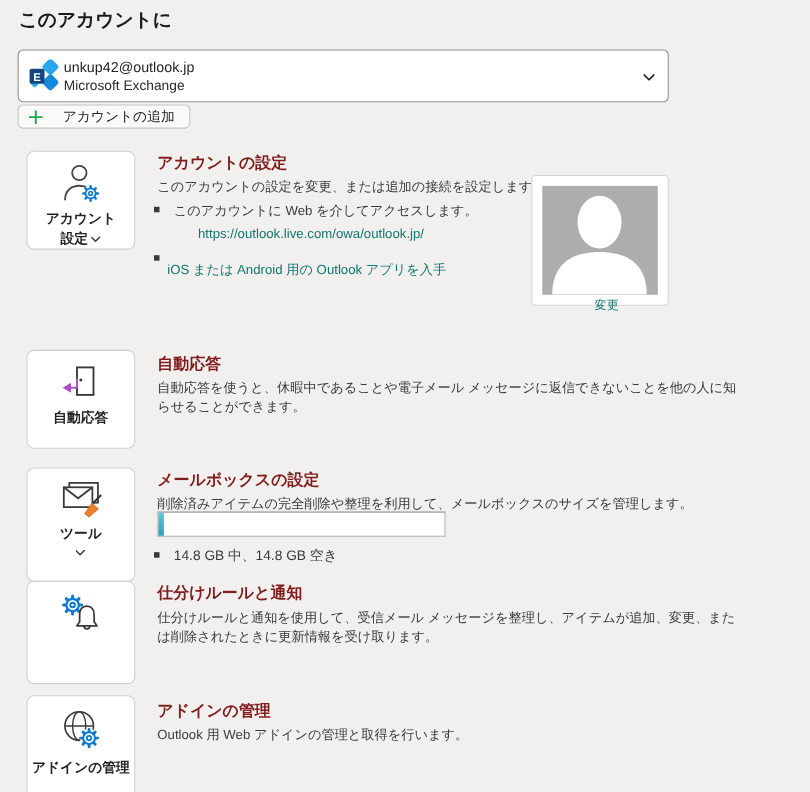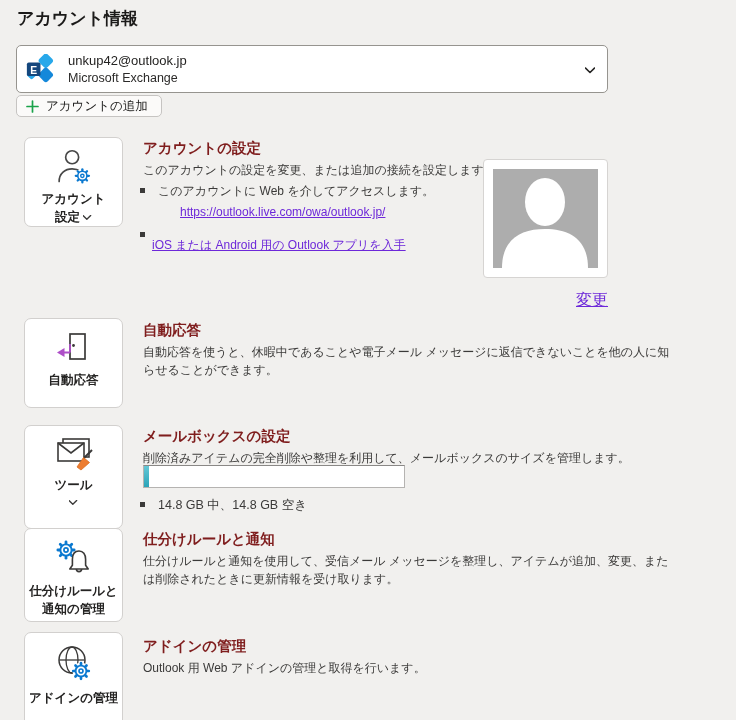--- a/index.html
+++ b/index.html
@@ -14,29 +14,29 @@
     position:absolute; left:17px; top:7px;
     font-size:17px; font-weight:bold; color:#1b1a19;
   }
   
   .selector{
     position:absolute; left:16px; top:45px; width:592px; height:48px;
     background:#fff; border:1px solid #96948f; border-radius:5px;
     display:flex; align-items:center; cursor:pointer;
   }
   .selector .exch{ margin-left:8px; flex:0 0 auto; }
-  .sel-texts{ margin-left:13px; display:flex; flex-direction:column; gap:3px; }
+  .sel-texts{ margin-left:3px; display:flex; flex-direction:column; gap:3px; }
   .sel-email{ font-size:13px; color:#252423; }
   .sel-provider{ font-size:12.5px; color:#2b2a29; }
   .sel-chev{ position:absolute; right:12px; top:21px; color:#252423; }
   
   .add-btn{
     position:absolute; left:16px; top:95px; height:22px;
     background:#fbfaf9; border:1px solid #c6c4c2; border-radius:5px;
-    display:flex; align-items:center; gap:7px; padding:0 13px 0 9px;
+    display:flex; align-items:center; gap:18px; padding:0 13px 0 9px;
     font-size:12.5px; color:#252423; cursor:pointer;
     font-family:inherit;
   }
   
   .tile{
     position:absolute; left:24px; width:99px;
     background:#fff; border:1px solid #d2d0ce; border-radius:7px;
     display:flex; flex-direction:column; align-items:center;
     padding-top:10px; cursor:pointer; font-family:inherit;
   }
@@ -54,29 +54,29 @@
     position:absolute; left:143px;
     font-size:12px; color:#3b3a39; line-height:18px; white-space:nowrap;
   }
   .bullet-row{
     position:absolute; left:140px; display:flex; align-items:flex-start;
     font-size:12px; color:#3b3a39; white-space:nowrap;text-align:right;
   }
   .bullet-row .sq{
     width:5px; height:5px; background:#3b3a39; margin:5px 13px 0 0; flex:0 0 auto;
   }
-  a.link{ color:#6d28d9; text-decoration:underline; cursor:pointer;padding-left:12px; }
+  a.link{ color:#0f766e; cursor:pointer;padding-left:12px; }
   .link-row{ position:absolute; left:168px; font-size:12px; white-space:nowrap; }
   
   .photo-frame{
     position:absolute; left:483px; top:159px; width:125px; height:119px;
     background:#fff; border:1px solid #d6d4d2; border-radius:4px; padding:9px;
   }
   .photo-inner{ width:100%; height:100%; background:#adadad; overflow:hidden; }
-  .photo-change{ position:absolute; left:483px; top:290px; width:125px; text-align:right; font-size:16px; }
+  .photo-change{ position:absolute; left:483px; top:270px; width:125px; text-align:center; font-size:11px; }
   
   .quota-bar{
     position:absolute; left:143px; top:465px; width:262px; height:23px;
     background:#fff; border:1px solid #b5b3b1; border-top-color:#8a8886;
   }
   .quota-fill{ height:100%; background:linear-gradient(#63c7d6,#2ba4b8); }
 </style>
 </head>
 <body>
 
@@ -98,21 +98,21 @@
       <circle r="1.8" fill="none" stroke="currentColor" stroke-width="1.5"></circle>
     </g>
     <g id="chev">
       <polyline points="0,0 4.5,4.5 9,0" fill="none" stroke="currentColor" stroke-width="1.6" stroke-linecap="round" stroke-linejoin="round"></polyline>
     </g>
   </defs>
 </svg>
 
 <div>
 
-  <div class="page-title">アカウント情報</div>
+  <div class="page-title">このアカウントに</div>
 
   <div class="selector">
     <svg class="exch" width="30" height="30" viewBox="0 0 32 32">
       <rect x="16" y="1" width="12.5" height="12.5" rx="3" transform="rotate(45 22.2 7.2)" fill="#28a8ea"></rect>
       <rect x="16" y="16" width="12.5" height="12.5" rx="3" transform="rotate(45 22.2 22.2)" fill="#1488da"></rect>
       <rect x="3" y="18" width="8" height="8" rx="2" transform="rotate(45 7 22)" fill="#28a8ea"></rect>
       <rect x="2" y="9" width="14.5" height="14.5" rx="2" fill="#14477d"></rect>
       <text x="9.2" y="21" font-size="11" font-weight="bold" fill="#fff" text-anchor="middle" font-family="'Liberation Sans',sans-serif">E</text>
     </svg>
     <div class="sel-texts">
@@ -209,24 +209,20 @@
     <span class="sq"></span>
     <span style="font-size:12.5px">14.8 GB 中、14.8 GB 空き</span>
   </div>
 
   <button class="tile" style="top:528px;height:94px;padding-top:10px;">
     <svg width="46" height="40" viewBox="0 0 46 40">
       <use href="#gear" transform="translate(15,11) scale(1.15)" style="color:#0b79d0"></use>
       <path d="M28 12 c-4.2 0-6.6 3.2-6.6 8.3 v6 l-2.6 3.7 h18.4 l-2.6-3.7 v-6 c0-5.1-2.4-8.3-6.6-8.3 z" fill="#fff" stroke="#3b3a39" stroke-width="1.6" stroke-linejoin="round"></path>
       <path d="M25.4 30 a2.6 2.6 0 0 0 5.2 0" fill="none" stroke="#3b3a39" stroke-width="1.6"></path>
     </svg>
-    <span class="tile-label">
-      <span>仕分けルールと</span><br>
-      <span>通知の管理</span>
-    </span>
   </button>
 
   <div class="heading" style="top:530px;">仕分けルールと通知</div>
   <div class="body-text" style="top:552px;">仕分けルールと通知を使用して、受信メール メッセージを整理し、アイテムが追加、変更、また</div>
   <div class="body-text" style="top:570px;text-align:center;">は削除されたときに更新情報を受け取ります。</div>
 
   <button class="tile" style="top:632px;height:96px;padding-top:11px;">
     <svg width="46" height="42" viewBox="0 0 46 42">
       <circle cx="21" cy="16" r="13" fill="none" stroke="#3b3a39" stroke-width="1.5"></circle>
       <ellipse cx="21" cy="16" rx="6" ry="13" fill="none" stroke="#3b3a39" stroke-width="1.3"></ellipse>

